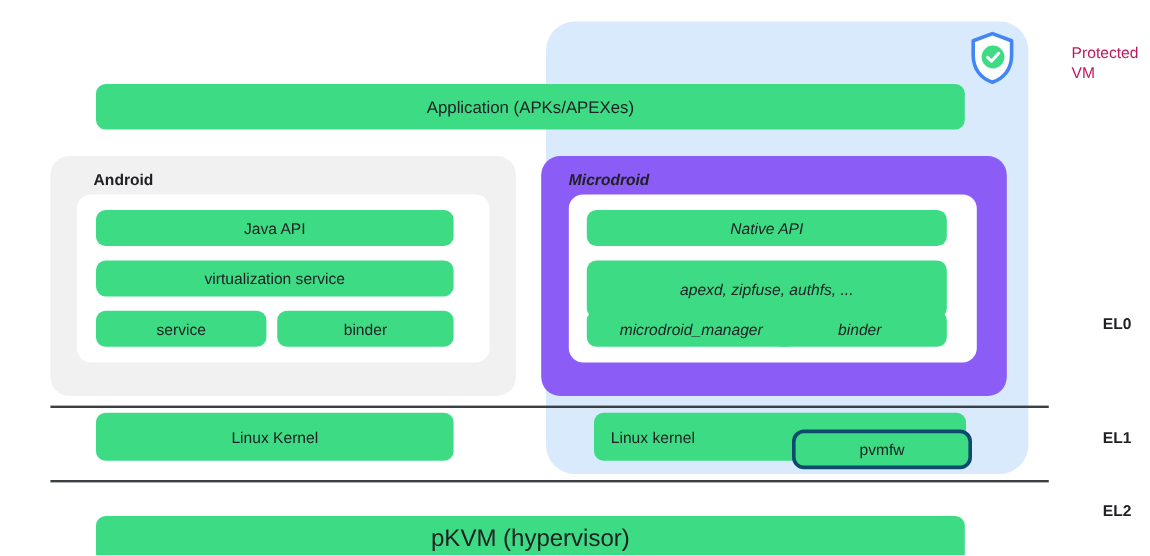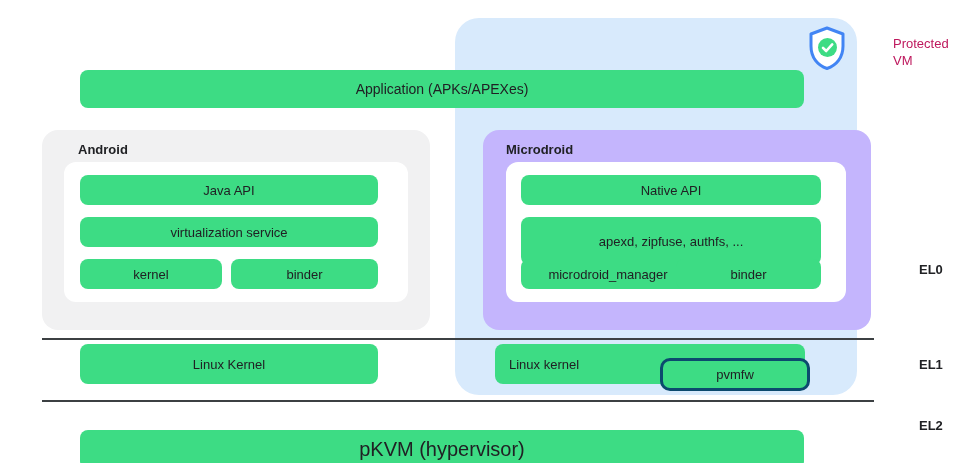--- a/index.html
+++ b/index.html
@@ -61,21 +61,21 @@
   }
 
   
   .section {
     position: absolute;
     top: 130px;
     width: 388px; height: 200px;
     border-radius: 16px;
   }
   .android-section   { left: 42px;  background: #f1f1f2; }
-  .microdroid-section{ left: 483px; background: #c4b5fd; }
+  .microdroid-section{ left: 451px; background: #8b5cf6; font-style: italic; }
 
   .section-title {
     position: absolute;
     top: 12px;
     font-size: 13px;
     font-weight: 700;
   }
   .android-title    { left: 36px; }
   .microdroid-title { left: 23px; }
 
@@ -168,21 +168,21 @@
   <div class="protected-label">Protected
 VM</div>
 
   <div class="bar app-bar">Application (APKs/APEXes)</div>
 
   <div class="section android-section">
     <div class="section-title android-title">Android</div>
     <div class="panel android-panel">
       <div class="bar b-java">Java API</div>
       <div class="bar b-virt">virtualization service</div>
-      <div class="bar b-crosvm">kernel</div>
+      <div class="bar b-crosvm">service</div>
       <div class="bar b-abinder">binder</div>
     </div>
   </div>
 
   <div class="section microdroid-section">
     <div class="section-title microdroid-title">Microdroid</div>
     <div class="panel microdroid-panel">
       <div class="bar b-native">Native API</div>
       <div class="bar b-apexd">apexd, zipfuse, authfs, ...</div>
       <div class="bar b-mmgr">microdroid_manager</div>

